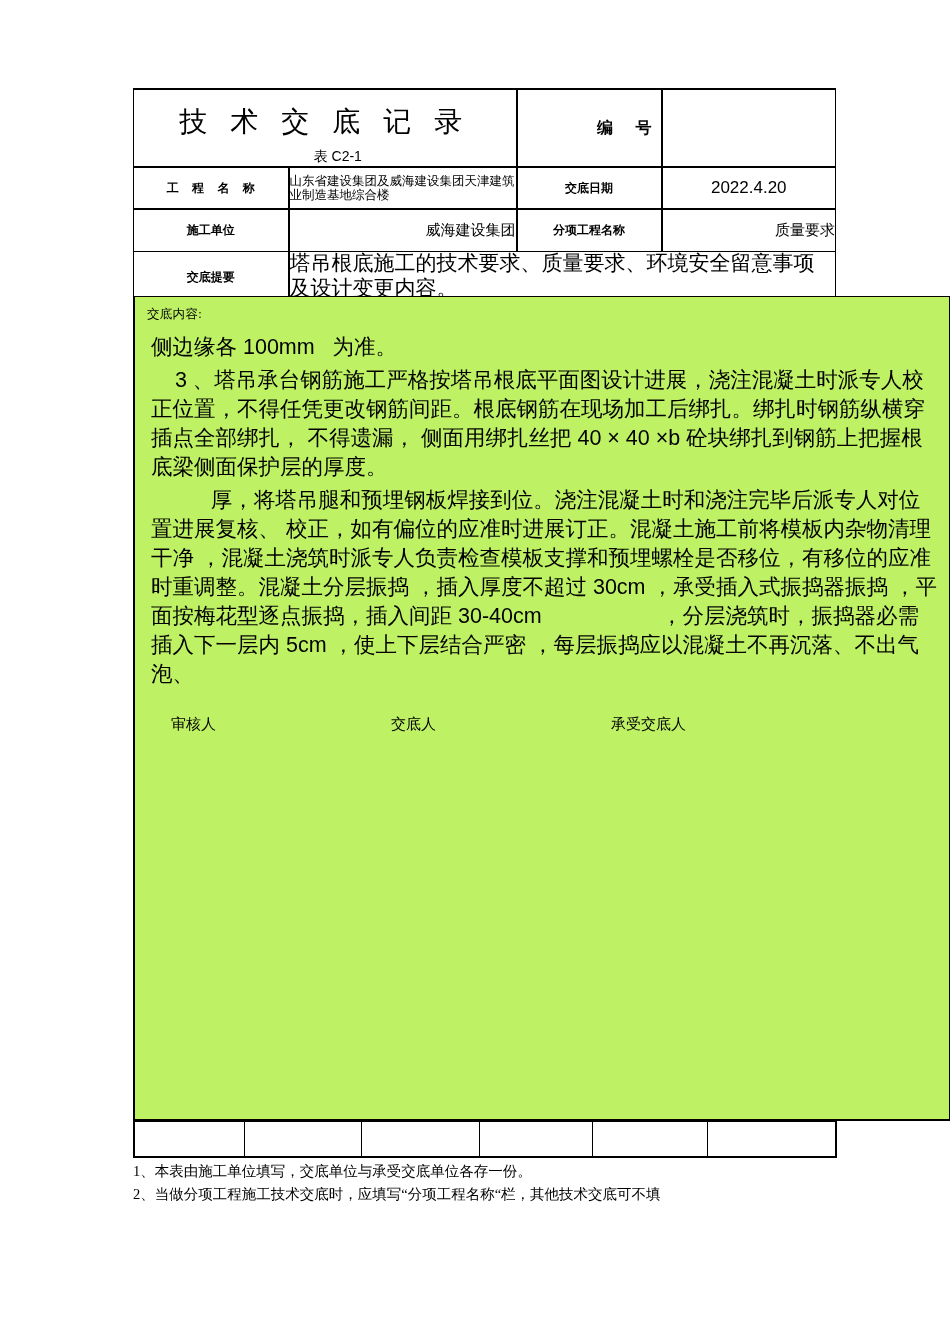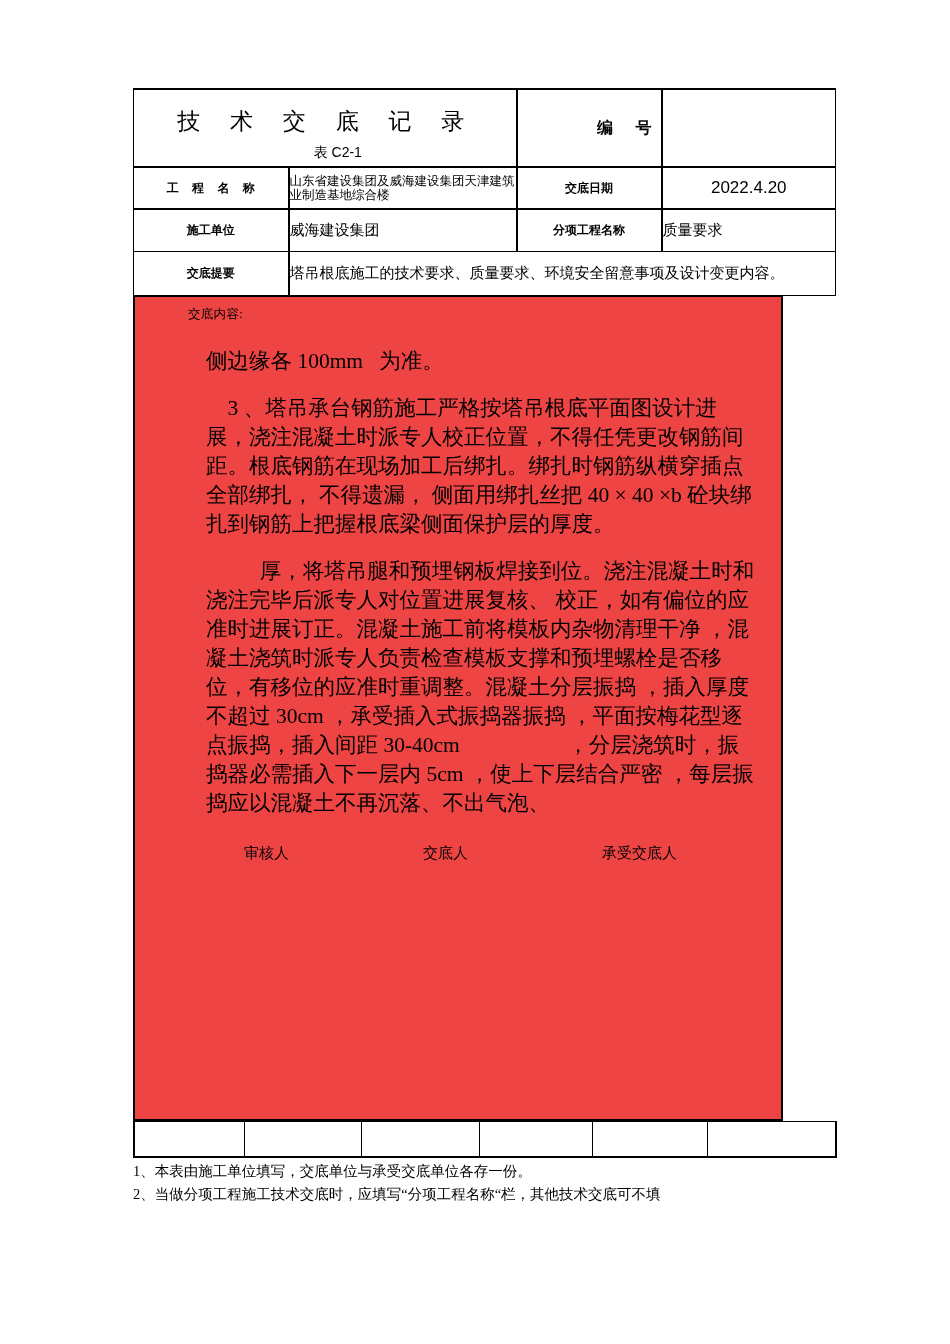--- a/index.html
+++ b/index.html
@@ -41,25 +41,25 @@
   .outer-top td { border-top: 2px solid #000; }
 
   
   .title-cell {
     height: 78px;
     text-align: center;
     position: relative;
     border-right: 2px solid #000 !important;
   }
   .title-main {
-    font-size: 23px;
+    font-size: 28px;
     letter-spacing: 8px;
     font-weight: 400;
     padding-top: 12px;
-    font-family: Liberation Mono, monospace;
+    font-family: Liberation Serif, serif;
   }
   .title-sub {
     font-size: 14px;
     margin-top: 7px;
     padding-left: 26px;
     font-family: "Liberation Sans", sans-serif;
   }
   .num-label-cell {
     text-align: right;
     font-size: 16px;
@@ -77,21 +77,21 @@
     font-weight: bold;
     letter-spacing: 5px;
     text-indent: 5px;
     height: 42px;
   }
   .lbl-tight {
     letter-spacing: 0px;
     text-indent: 0px;
   }
   .val {
-    text-align: left;
+    text-align: right;
     font-size: 15px;
     font-family: "Liberation Serif", "DejaVu Serif", serif;
     padding: 0 4px;
   }
   .val-small {
     font-size: 12.5px;
     text-align: left;
     line-height: 1.15;
     font-family: "Liberation Serif", "DejaVu Serif", serif;
     padding: 1px 2px 0 3px;
@@ -99,70 +99,68 @@
   }
   .val-num {
     text-align: center;
     font-size: 17px;
     font-family: "Liberation Sans", sans-serif;
   }
   .sep-strong { border-right: 2px solid #000 !important; }
   .row-strong td { border-bottom: 2px solid #000; }
 
   .brief-val {
-    font-size: 15px;
-    font-family: Liberation Serif, serif;
+    font-size: 21px;
+    font-family: Liberation Mono, monospace;
     line-height: 1.22;
     text-align: left;
     padding: 3px 4px 0 4px;
     height: 44px;
     overflow: hidden;
   }
 
   
   .content-box {
     position: absolute;
     left: 133px;
     top: 296px;
-    width: 650px;
+    width: 818px;
     height: 825px;
     border: 2px solid #000;
     border-top: 1px solid #000;
-    background: #ef4444;
-    overflow: hidden;
-    padding-left: 41px;
+    background: #bef264;
+    overflow: hidden;
   }
   .content-head {
     font-size: 12.5px;
     font-family: "Liberation Serif", "DejaVu Serif", serif;
     padding: 9px 0 0 12px;
     letter-spacing: 0.3px;
   }
   .content-body {
     padding: 6px 6px 0 12px;
     font-size: 21.5px;
     line-height: 29px;
     font-family: "Liberation Sans", "DejaVu Sans", sans-serif;
     letter-spacing: 0px;
   }
   .content-body p {
-    margin: 18px;
+    margin: 4px;
     white-space: pre-wrap;
     word-break: break-all;
-    font-family: Liberation Serif, serif;
   }
   .sig-row {
     margin-top: 26px;
     padding-left: 36px;
     font-size: 15px;
     font-family: "Liberation Serif", "DejaVu Serif", serif;
     display: flex;
   }
   .sig-row span { display: inline-block; }
-  .sig-1 { width: 220px; margin-left: 32px; }
+  .sig-1 { width: 220px; }
   .sig-2 { width: 220px; }
   .sig-3 { width: 220px; }
 
   
   .bottom-table {
     position: absolute;
     left: 133px;
     top: 1121px;
     width: 702px;
     border-collapse: collapse;

